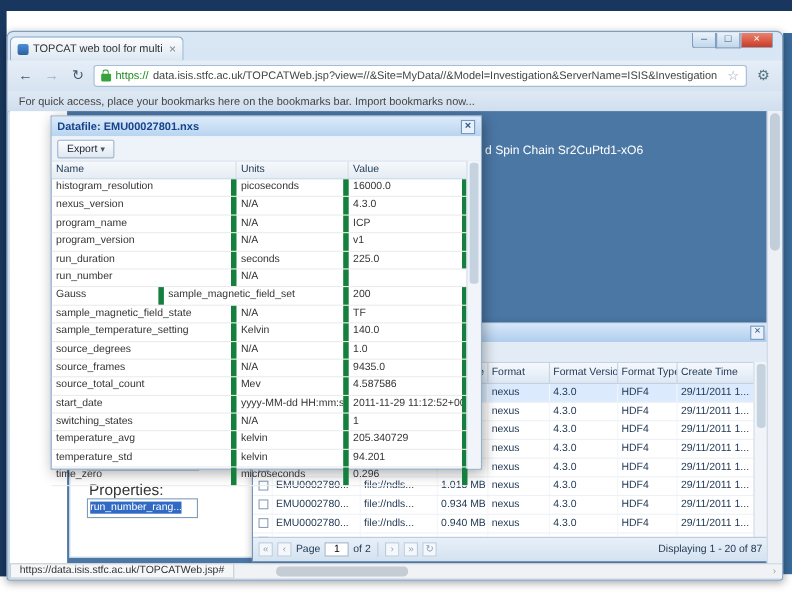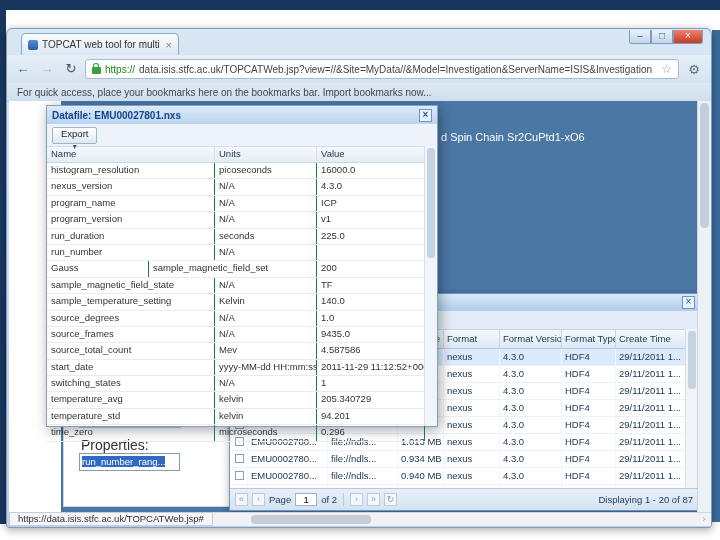--- a/index.html
+++ b/index.html
@@ -8,21 +8,21 @@
   
   .strip-top{position:absolute;left:0;top:0;width:720px;height:10px;background:#19375e;}
   .strip-left{position:absolute;left:0;top:10px;width:6px;height:514px;background:#19375e;}
   .strip-right{position:absolute;left:712px;top:30px;width:8px;height:492px;background:#3a6b9b;}
 
   
   .bwin{position:absolute;left:6px;top:28px;width:706px;height:500px;
     background:linear-gradient(#d9e7f5,#bad1e9);border:1px solid #7d9cbe;
     border-radius:6px 6px 3px 3px;box-shadow:0 2px 8px rgba(0,0,0,.35);box-sizing:border-box;}
   .titlebar{position:relative;height:26px;}
-  .tab{position:absolute;left:14px;bottom:0;width:158px;height:22px;box-sizing:border-box;
+  .tab{position:absolute;left:2px;bottom:0;width:158px;height:22px;box-sizing:border-box;
     background:linear-gradient(#fbfdfe,#dce7f2);border:1px solid #8aa9c9;border-bottom:none;
     border-radius:5px 5px 0 0;display:flex;align-items:center;padding:0 6px;font-size:10px;color:#333;}
   .favicon{width:10px;height:10px;border-radius:2px;background:linear-gradient(#4a90d9,#2b5f9e);margin-right:4px;flex:none;}
   .tabtitle{flex:1;overflow:hidden;white-space:nowrap;text-overflow:ellipsis;}
   .tabclose{color:#8a8a8a;font-size:11px;margin-left:4px;line-height:10px;}
   .winbtns{position:absolute;top:1px;right:8px;display:flex;}
   .wb{width:22px;height:14px;box-sizing:border-box;border:1px solid #7d9cbe;border-top:none;
     background:linear-gradient(#e9f2fb,#c2d6ea);color:#3a5a7a;font-size:10px;line-height:12px;text-align:center;}
   .wb.close{background:linear-gradient(#e98270,#c93a23);color:#fff;border-radius:0 0 3px 0;width:30px;}
   .wb.min{border-radius:0 0 0 3px;}
@@ -85,29 +85,29 @@
   .pgsep{width:1px;height:13px;background:#bccbda;margin:0 2px;}
   .displaying{margin-left:auto;}
 
   
   .modal{position:absolute;left:37px;top:4px;width:392px;height:322px;background:#fff;border:1px solid #7fa0c4;
     box-shadow:2px 3px 12px rgba(0,0,0,.35);z-index:4;box-sizing:border-box;}
   .mheader{height:18px;background:linear-gradient(#dceafa,#b8d4ef);display:flex;align-items:center;
     padding:0 5px;font-size:10px;font-weight:bold;color:#15428b;}
   .mtoolbar{height:22px;background:#eef3f9;border-bottom:1px solid #d4dfec;display:flex;align-items:center;padding:0 5px;}
   .export-btn{height:17px;box-sizing:border-box;padding:0 8px;display:flex;align-items:center;gap:3px;
-    background:linear-gradient(#fdfefe,#dfe8f2);border:1px solid #9db4cb;border-radius:2px;font-size:9.5px;color:#223;flex-direction:column;}
+    background:linear-gradient(#fdfefe,#dfe8f2);border:1px solid #9db4cb;border-radius:2px;font-size:9.5px;color:#223;}
   .export-caret{font-size:8px;color:#456;}
   .mcolhdr{height:15px;display:flex;background:linear-gradient(#f6f9fc,#e4ecf4);border-bottom:1px solid #c9d6e4;
     font-size:9.5px;color:#223a55;width:378px;}
   .pc{box-sizing:border-box;padding:0 4px;overflow:hidden;white-space:nowrap;flex:none;line-height:14px;}
   .pc0{width:168px;}.pc1{width:102px;}.pc2{width:108px;}
   .mcolhdr .pc{border-right:1px solid #d4dfec;}
   .prow{height:15.4px;display:flex;border-bottom:1px solid #ebebeb;font-size:9.5px;color:#333;width:378px;}
-  .prow .pc{border-right:1px solid #15803d;}
+  .prow .pc{border-right:5px solid #15803d;}
   .mvscroll{position:absolute;right:0;top:40px;width:12px;bottom:0;background:#f1f4f8;border-left:1px solid #d6dee8;}
   .mvthumb{margin:2px;height:110px;background:#c5d2e0;border-radius:3px;}
 
   
   .bvscroll{position:absolute;right:0;top:0;width:13px;height:411px;background:#edf0f4;border-left:1px solid #cdd6e0;z-index:5;}
   .bvthumb{margin:2px;height:125px;background:#c3cedb;border-radius:5px;}
   .hscroll{position:absolute;left:2px;top:483px;width:702px;height:14px;background:#f0f2f5;border-top:1px solid #d0d7df;box-sizing:border-box;}
   .harrow{position:absolute;top:0;width:14px;height:13px;text-align:center;font-size:9px;color:#8ba0b5;line-height:13px;}
   .hthumb{position:absolute;left:242px;top:2px;width:120px;height:9px;background:#c6ccd4;border-radius:4px;}
   .statusbubble{position:absolute;left:2px;top:483px;height:14px;box-sizing:border-box;background:#f4f6f8;

